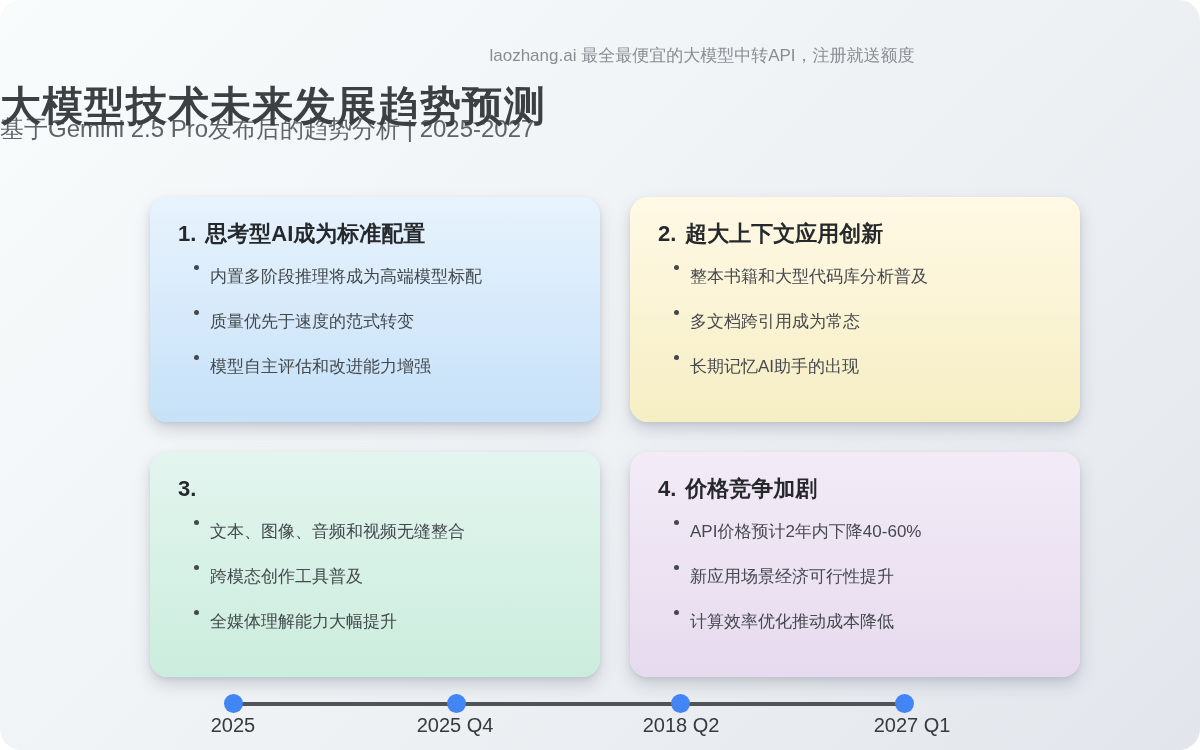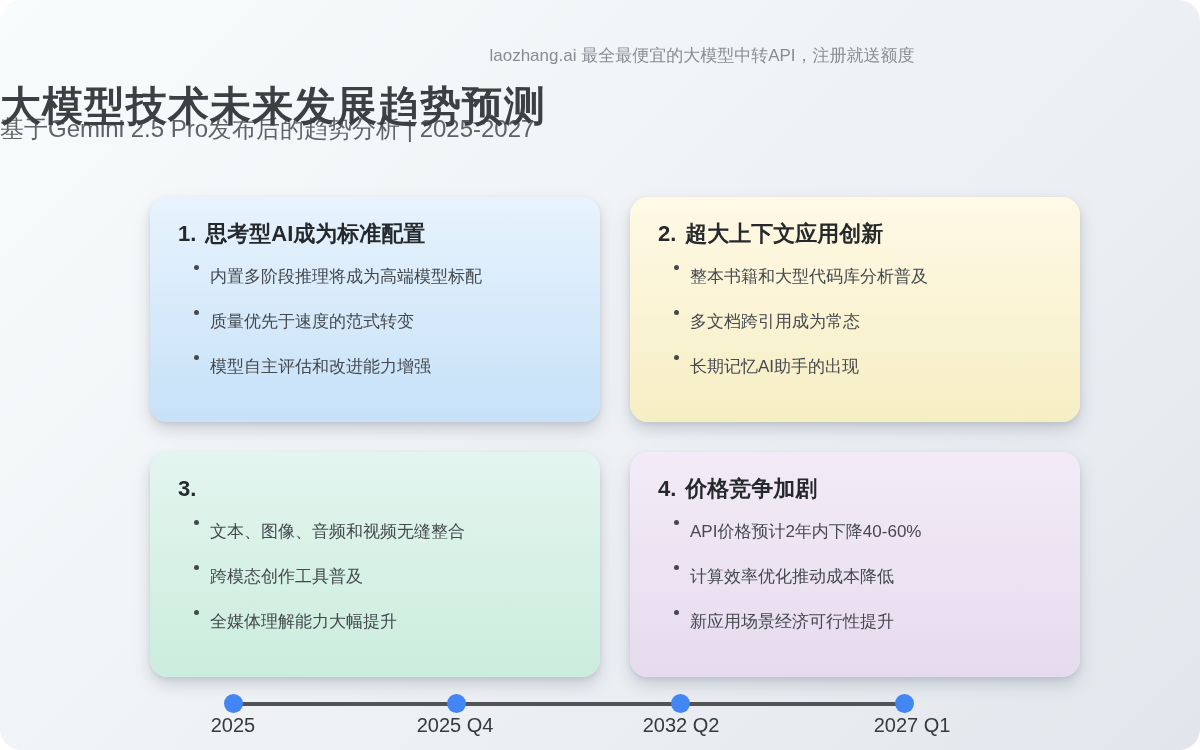--- a/index.html
+++ b/index.html
@@ -235,37 +235,37 @@
         <span class="card-num">4.</span>
         <span class="card-title-text">价格竞争加剧</span>
       </div>
       <ul class="bullet-list">
         <li class="bullet-item">
           <span class="bullet-dot"></span>
           <span>API价格预计2年内下降40-60%</span>
         </li>
         <li class="bullet-item">
           <span class="bullet-dot"></span>
+          <span>新应用场景经济可行性提升</span>
+        </li>
+        <li class="bullet-item">
+          <span class="bullet-dot"></span>
           <span>计算效率优化推动成本降低</span>
-        </li>
-        <li class="bullet-item">
-          <span class="bullet-dot"></span>
-          <span>新应用场景经济可行性提升</span>
         </li>
       </ul>
     </div>
 
   </div>
 
   <div class="timeline" style="--dot: #4285f4; --line: #505459;">
     <div class="tl-line"></div>
     <div class="tl-dot p1"></div>
     <div class="tl-dot p2"></div>
     <div class="tl-dot p3"></div>
     <div class="tl-dot p4"></div>
     <div class="tl-label p1">2025</div>
     <div class="tl-label p2">2025 Q4</div>
-    <div class="tl-label p3">2032 Q2</div>
+    <div class="tl-label p3">2018 Q2</div>
     <div class="tl-label p4">2027 Q1</div>
   </div>
 
 
 </div>
 
 </body></html>

